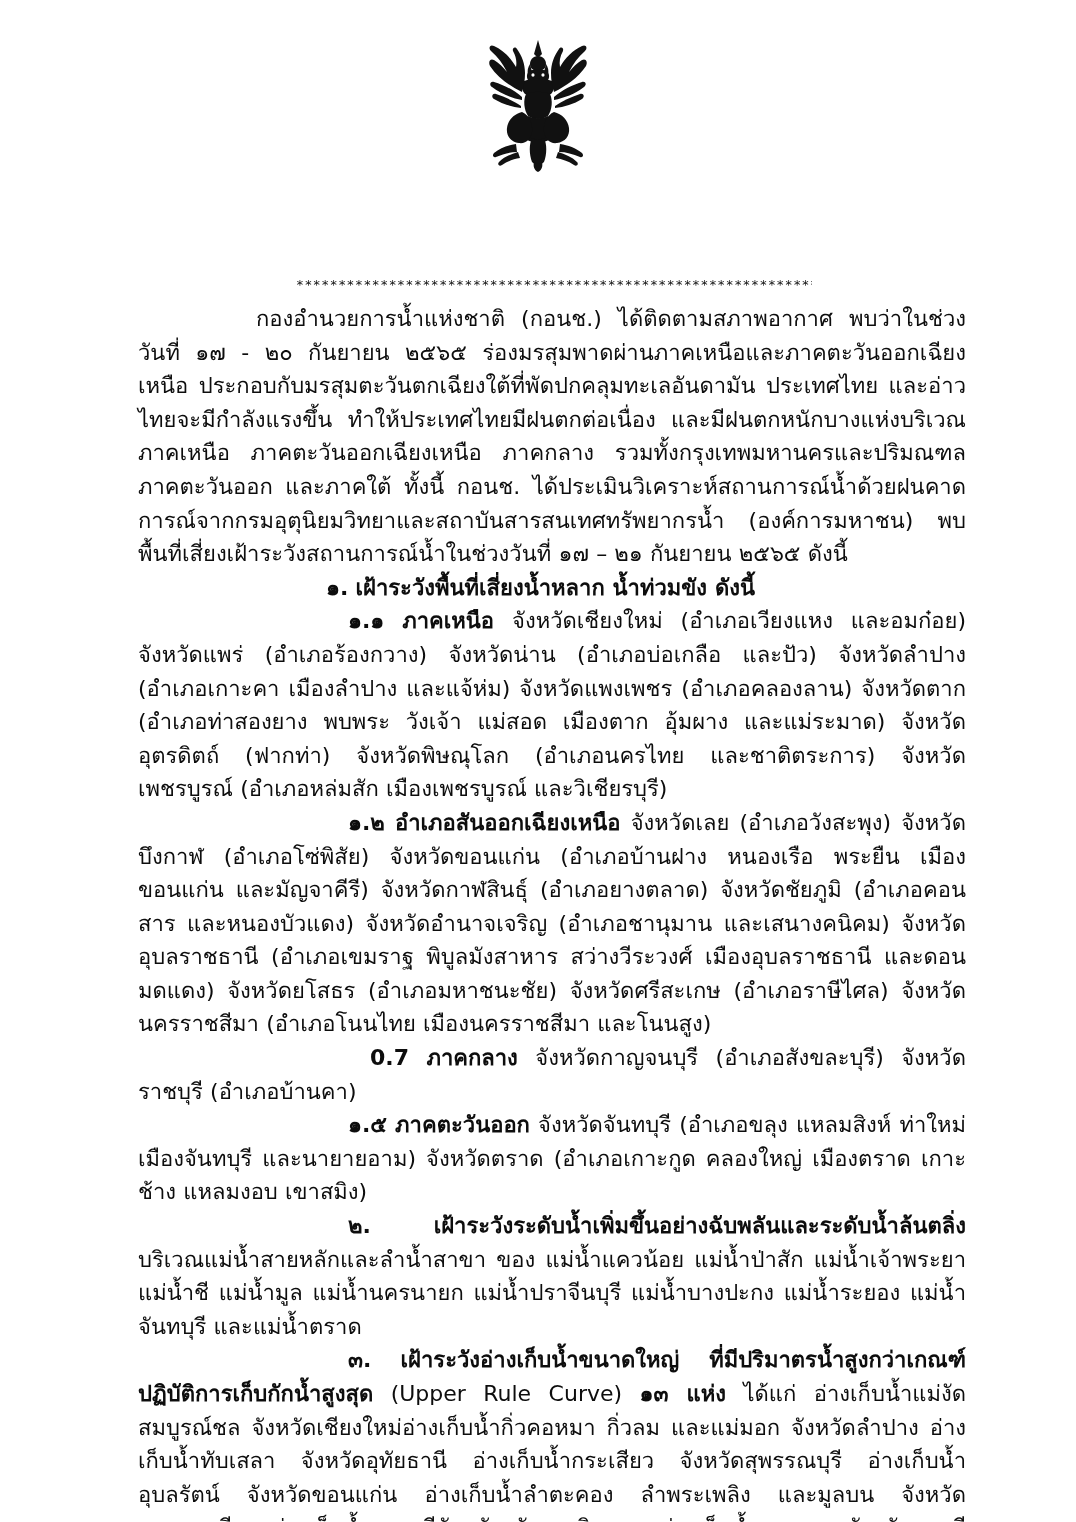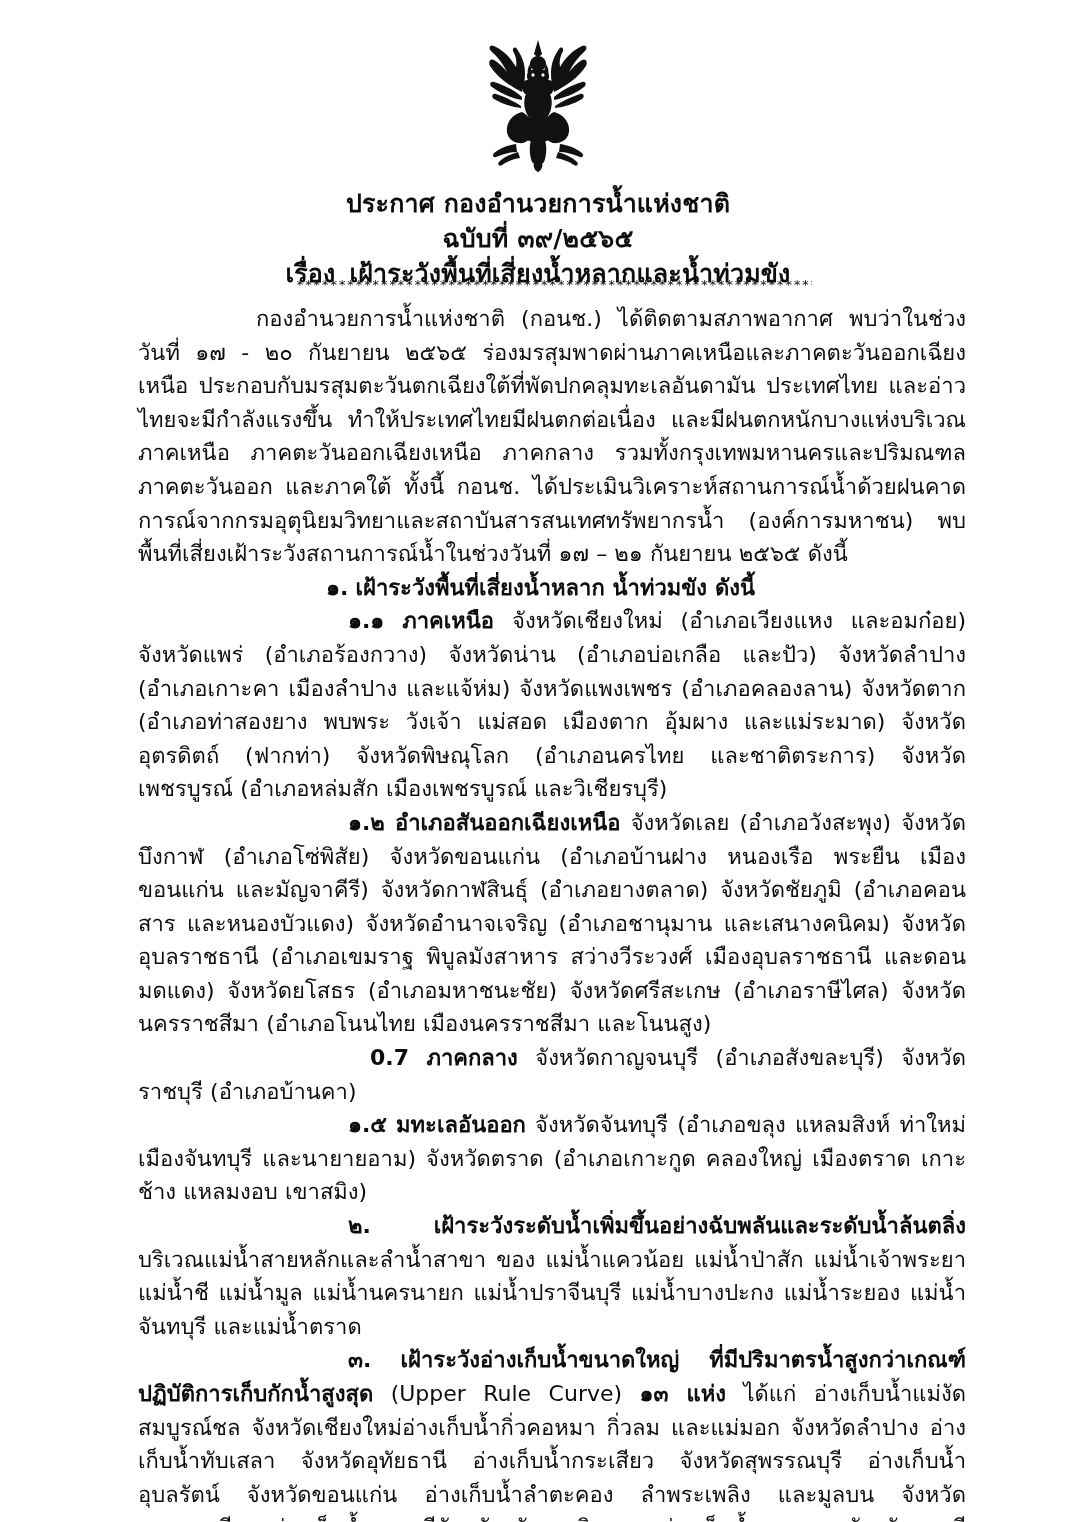--- a/index.html
+++ b/index.html
@@ -155,27 +155,20 @@
         <path d="M88 110 c8 1 16 4 22 9 c2 2 1 5 -2 4 c-7 -3 -14 -5 -21 -5 Z"></path>
         <path d="M46 118 c-7 2 -14 5 -19 10 c-2 2 0 5 3 3 c6 -4 12 -6 18 -7 Z"></path>
         <path d="M86 118 c7 2 14 5 19 10 c2 2 0 5 -3 3 c-6 -4 -12 -6 -18 -7 Z"></path>
 
         <path d="M60 104 c4 2 8 2 12 0 c3 6 3 16 0 24 c-4 4 -8 4 -12 0 c-3 -8 -3 -18 0 -24 Z"></path>
         <path d="M62 128 c3 2 5 2 8 0 c1 4 0 8 -4 10 c-4 -2 -5 -6 -4 -10 Z"></path>
       </g>
     </svg>
   </div>
 
-  <div class="heading">
-    <div class="hline">ประกาศ กองอำนวยการน้ำแห่งชาติ</div>
-    <div class="hline">ฉบับที่ ๓๙/๒๕๖๕</div>
-    <div class="hline subject">
-      <span class="kw">เรื่อง</span><span>เฝ้าระวังพื้นที่เสี่ยงน้ำหลากและน้ำท่วมขัง</span>
-    </div>
-  </div>
 
   <div class="dotted-rule">**********************************************************************************************************************************</div>
 
   <div class="body-col">
 
     <p class="par ind-intro">กองอำนวยการน้ำแห่งชาติ (กอนช.) ได้ติดตามสภาพอากาศ พบว่าในช่วงวันที่ ๑๗ - ๒๐ กันยายน ๒๕๖๕ ร่องมรสุมพาดผ่านภาคเหนือและภาคตะวันออกเฉียงเหนือ ประกอบกับมรสุมตะวันตกเฉียงใต้ที่พัดปกคลุมทะเลอันดามัน ประเทศไทย และอ่าวไทยจะมีกำลังแรงขึ้น ทำให้ประเทศไทยมีฝนตกต่อเนื่อง และมีฝนตกหนักบางแห่งบริเวณภาคเหนือ ภาคตะวันออกเฉียงเหนือ ภาคกลาง รวมทั้งกรุงเทพมหานครและปริมณฑล ภาคตะวันออก และภาคใต้ ทั้งนี้ กอนช. ได้ประเมินวิเคราะห์สถานการณ์น้ำด้วยฝนคาดการณ์จากกรมอุตุนิยมวิทยาและสถาบันสารสนเทศทรัพยากรน้ำ (องค์การมหาชน) พบพื้นที่เสี่ยงเฝ้าระวังสถานการณ์น้ำในช่วงวันที่ ๑๗ – ๒๑ กันยายน ๒๕๖๕ ดังนี้</p>
 
     <p class="par ind-h1 nojust">
       <span class="b">๑.</span>
       <span class="b">เฝ้าระวังพื้นที่เสี่ยงน้ำหลาก น้ำท่วมขัง ดังนี้</span>
@@ -195,21 +188,21 @@
 
     <p class="par ind-h3 nojust">
       <span class="b">0.7</span>
       <span class="b">ภาคกลาง</span>
       <span>จังหวัดกาญจนบุรี (อำเภอสังขละบุรี) จังหวัดราชบุรี (อำเภอบ้านคา)</span>
     </p>
 
 
     <p class="par ind-h2">
       <span class="b">๑.๕</span>
-      <span class="b">มทะเลอันออก</span>
+      <span class="b">ภาคตะวันออก</span>
       <span>จังหวัดจันทบุรี (อำเภอขลุง แหลมสิงห์ ท่าใหม่ เมืองจันทบุรี และนายายอาม) จังหวัดตราด (อำเภอเกาะกูด คลองใหญ่ เมืองตราด เกาะช้าง แหลมงอบ เขาสมิง)</span>
     </p>
 
     <p class="par ind-sec">
       <span class="b">๒.</span>
       <span class="b">เฝ้าระวังระดับน้ำเพิ่มขึ้นอย่างฉับพลันและระดับน้ำล้นตลิ่ง</span>
       <span>บริเวณแม่น้ำสายหลักและลำน้ำสาขา ของ แม่น้ำแควน้อย แม่น้ำป่าสัก แม่น้ำเจ้าพระยา แม่น้ำชี แม่น้ำมูล แม่น้ำนครนายก แม่น้ำปราจีนบุรี แม่น้ำบางปะกง แม่น้ำระยอง แม่น้ำจันทบุรี และแม่น้ำตราด</span>
     </p>
 
     <p class="par ind-sec">

